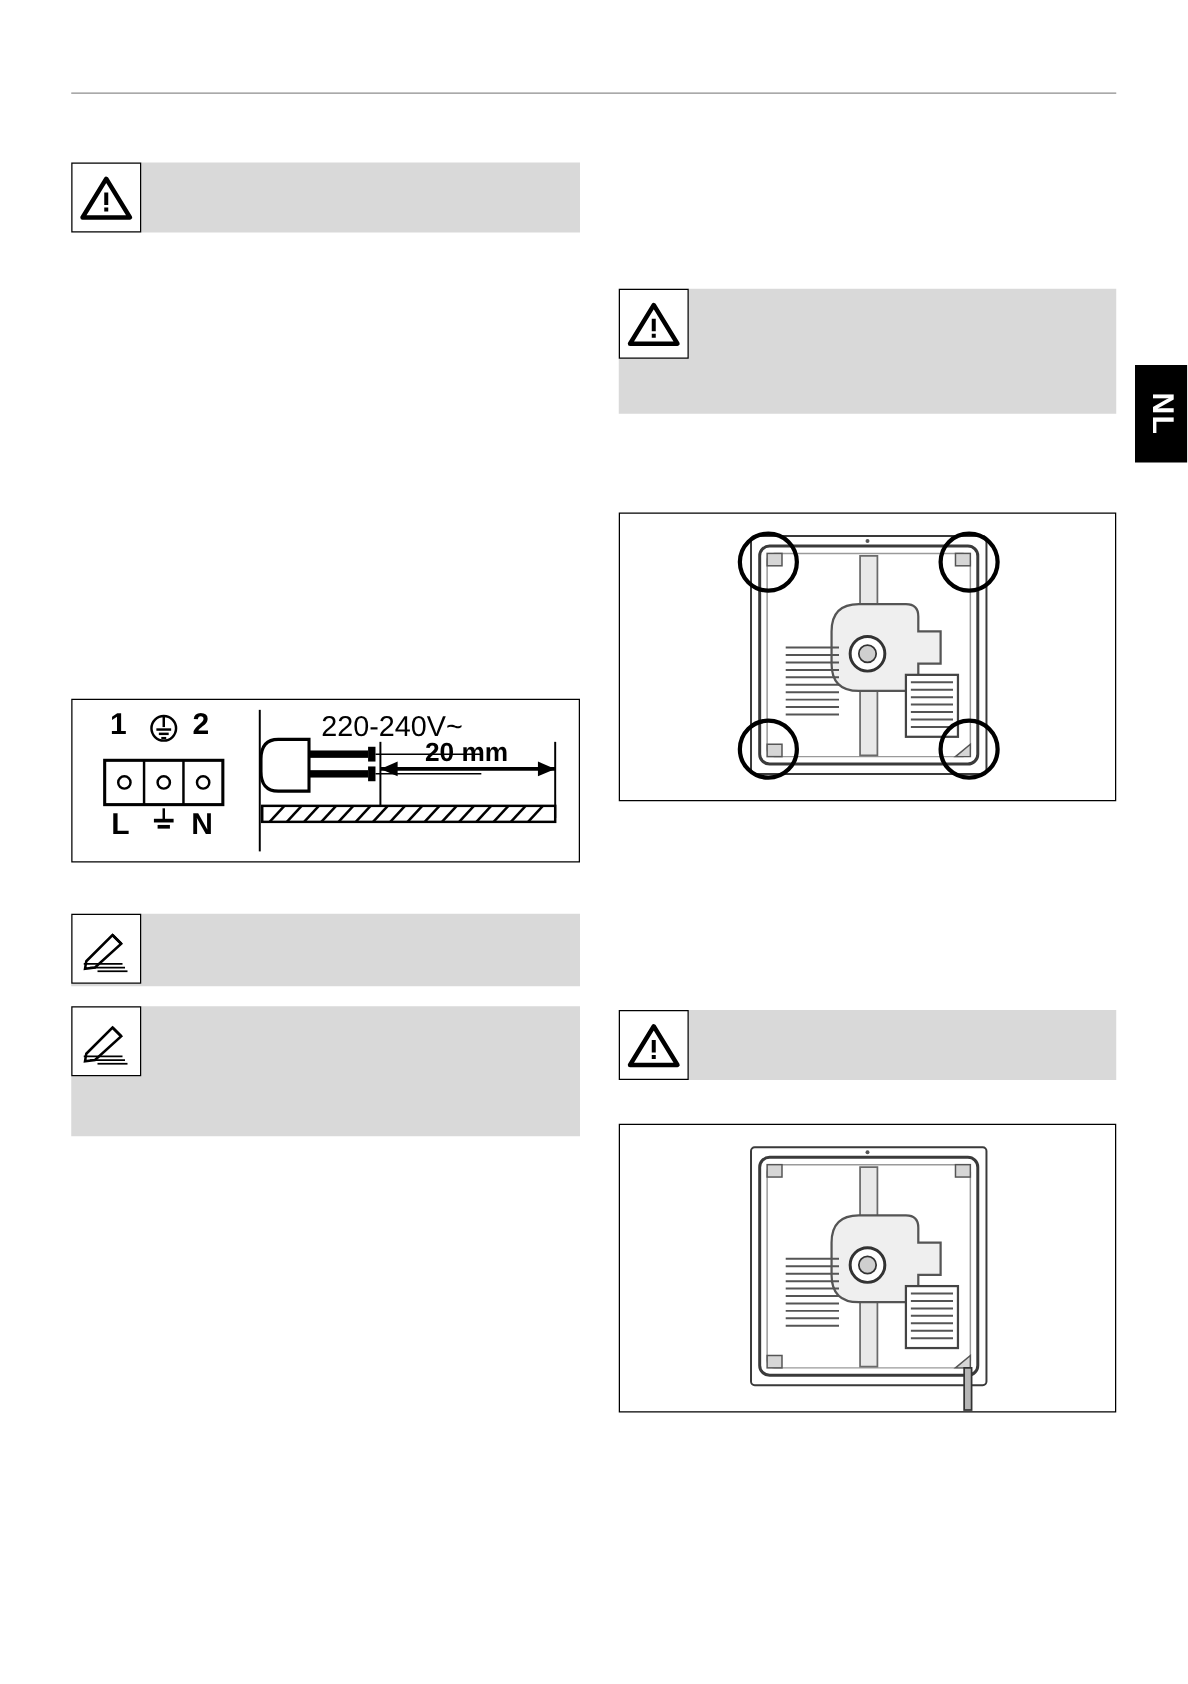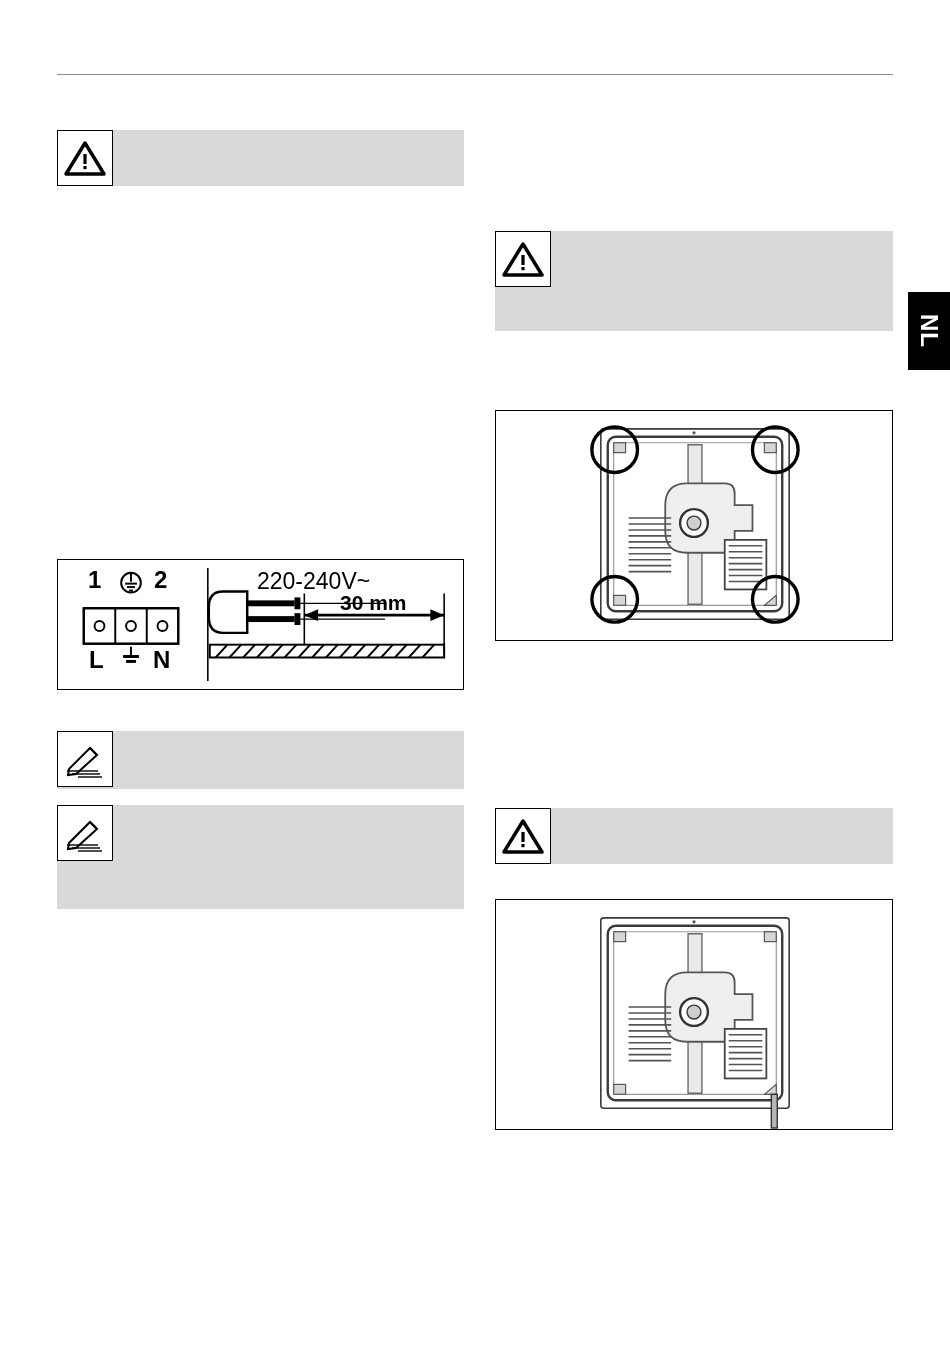--- a/index.html
+++ b/index.html
@@ -180,21 +180,21 @@
 
       <line x1="248" y1="34" x2="248" y2="86" stroke="#000000" stroke-width="1.6"></line>
       <line x1="390" y1="34" x2="390" y2="96" stroke="#000000" stroke-width="1.6"></line>
     </svg>
 
     <div style="position:absolute; left:30px; top:6px; font-size:24px; font-weight:bold;">1</div>
     <div style="position:absolute; left:96px; top:6px; font-size:24px; font-weight:bold;">2</div>
     <div style="position:absolute; left:31px; top:86px; font-size:24px; font-weight:bold;">L</div>
     <div style="position:absolute; left:95px; top:86px; font-size:24px; font-weight:bold;">N</div>
     <div style="position:absolute; left:154px; top:8px; font-size:23px; font-weight:normal;margin-left:45px;">220-240V~</div>
-    <div style="position:absolute; left:282px; top:31px; font-size:21px; font-weight:bold;">30 mm</div>
+    <div style="position:absolute; left:282px; top:31px; font-size:21px; font-weight:bold;">20 mm</div>
   </div>
 
   <div class="notice" style="left:57px; top:731px; width:407px; height:58px;">
     <div class="icon-box">
       <svg class="pencil-svg" width="42" height="36" viewBox="0 0 42 36">
         <path d="M5 28 L26 7 L33 14 L12 33 L4 34 Z" fill="#ffffff" stroke="#000000" stroke-width="2"></path>
         <line x1="26" y1="7" x2="33" y2="14" stroke="#000000" stroke-width="2"></line>
         <line x1="3" y1="30" x2="34" y2="30" stroke="#000000" stroke-width="1.4"></line>
         <line x1="8" y1="33" x2="36" y2="33" stroke="#000000" stroke-width="1.4"></line>
         <line x1="14" y1="36" x2="38" y2="36" stroke="#000000" stroke-width="1.4"></line>

